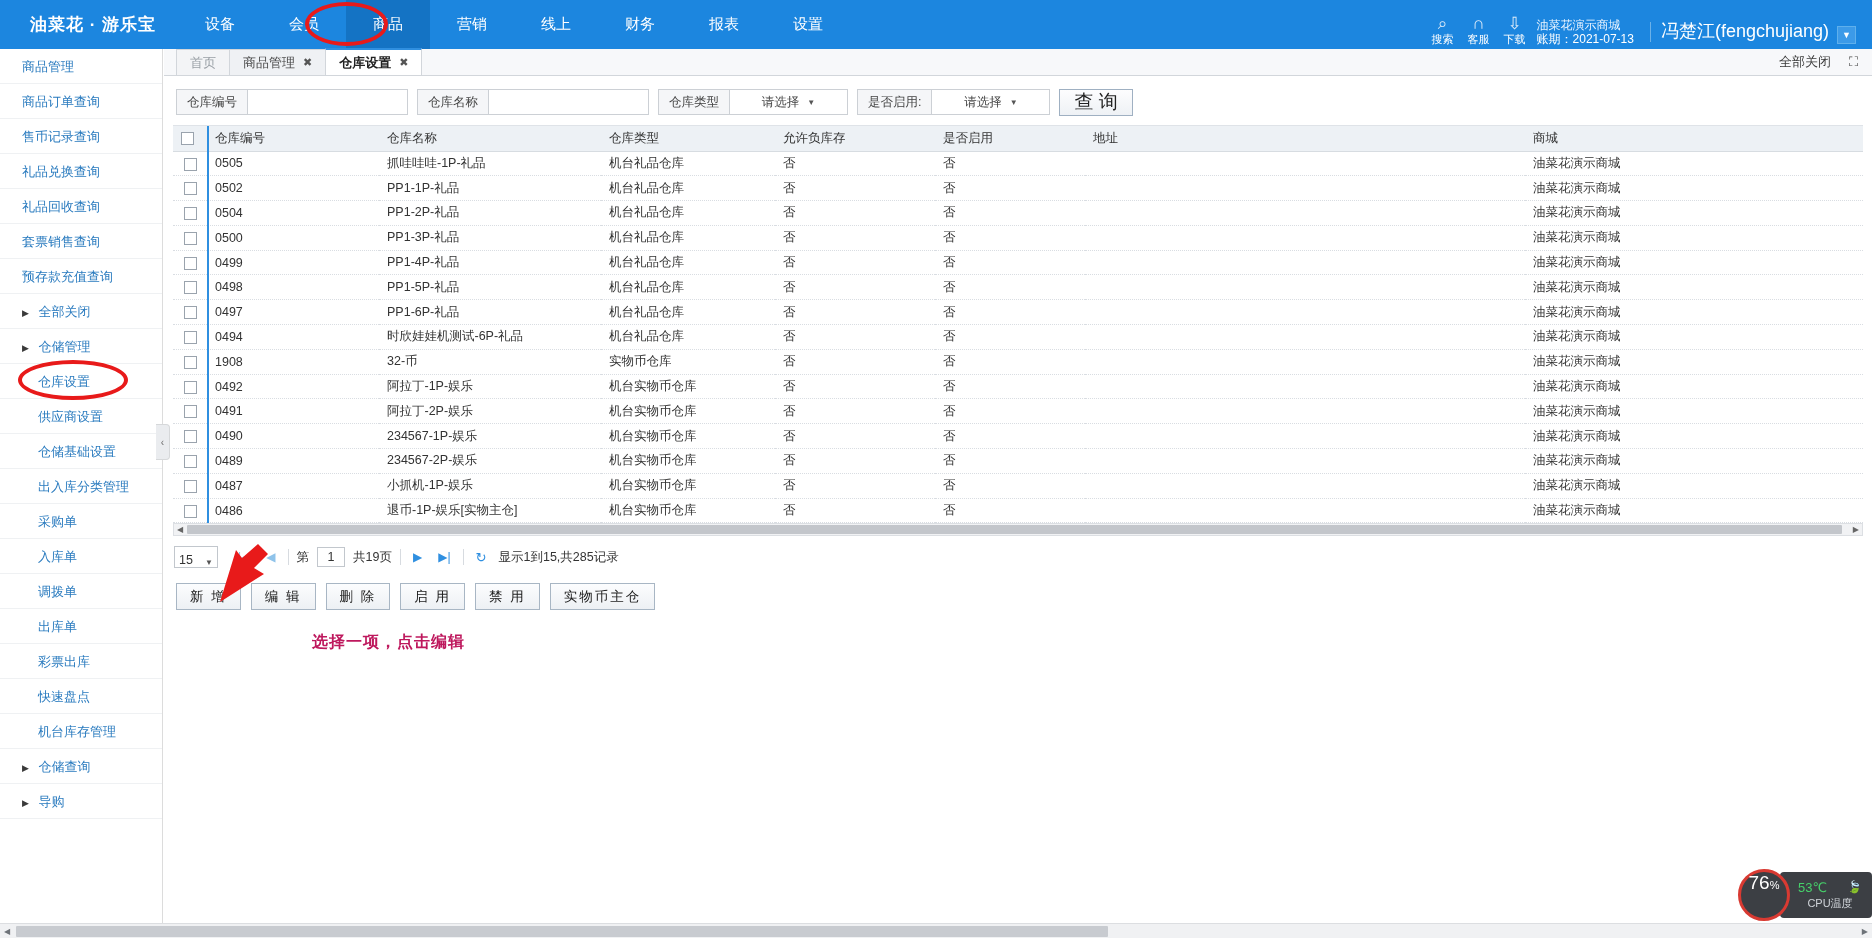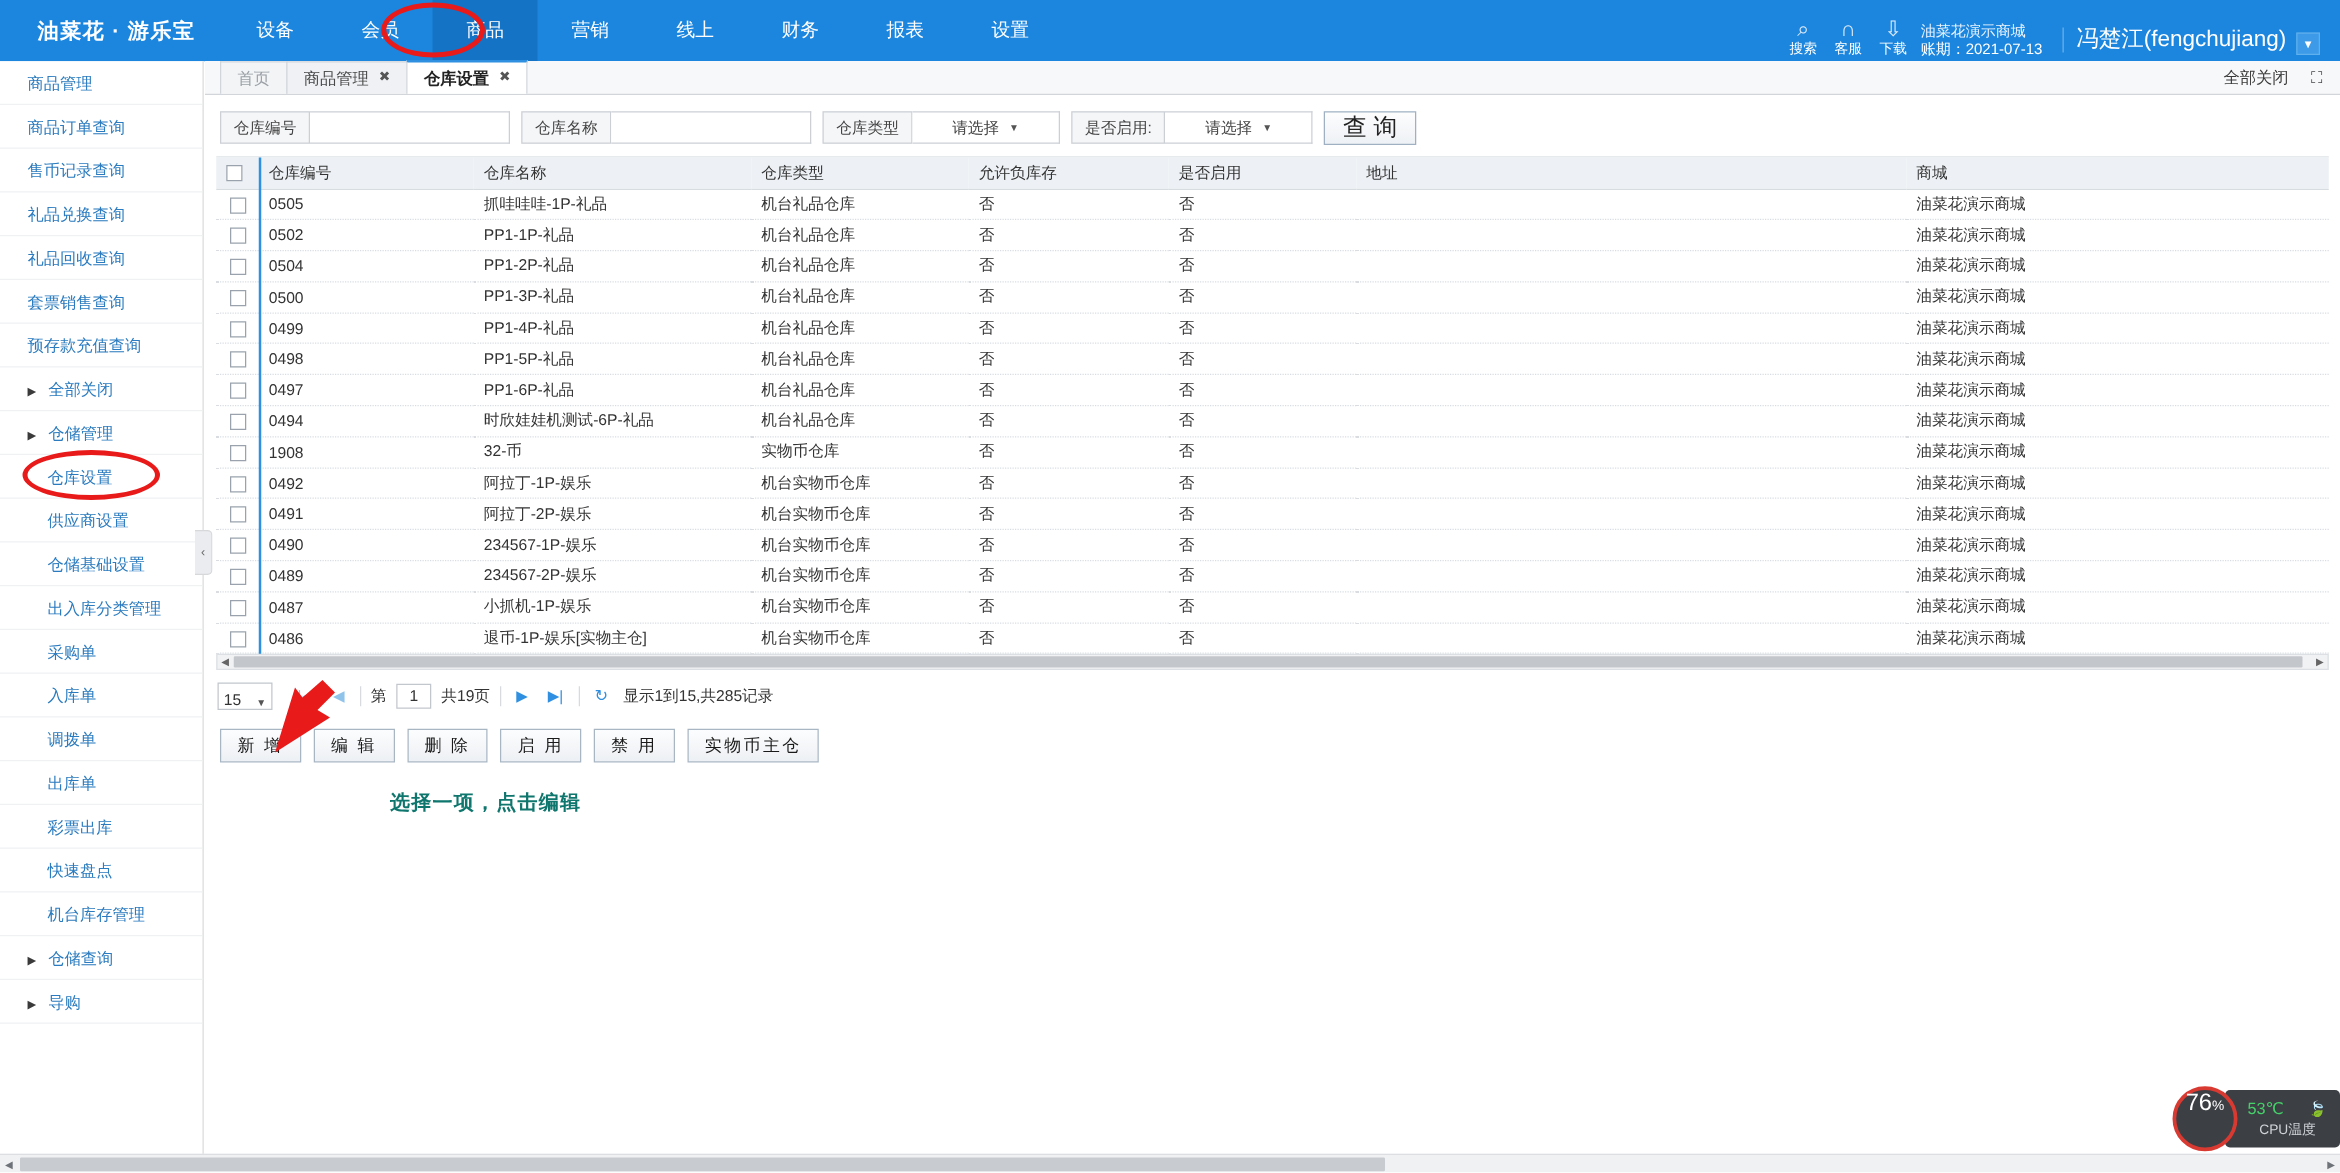--- a/index.html
+++ b/index.html
@@ -209,21 +209,21 @@
   
   .actions { display: flex; gap: 10px; margin: 12px 0 0 12px; }
   .abtn {
     min-width: 56px; height: 27px; padding: 0 13px;
     border: 1px solid #a8b6c4; background: linear-gradient(#fcfdfe,#edf0f4);
     font-size: 13.5px; color: #1a1a1a; cursor: pointer;
     display: flex; align-items: center; justify-content: center;
     font-family: inherit; letter-spacing: 2px; white-space: nowrap;
   }
   .note {
-    margin: 22px 0 0 148px; color: #0f766e;
+    margin: 22px 0 0 148px; color: #be185d;
     font-size: 16px; font-weight: bold; letter-spacing: 1px;
   }
 
   
   .ell {
     position: absolute; border: 4px solid #e81a1a; border-radius: 50%;
     pointer-events: none; z-index: 20;
   }
   .arrow { position: absolute; pointer-events: none; z-index: 20; }
 

